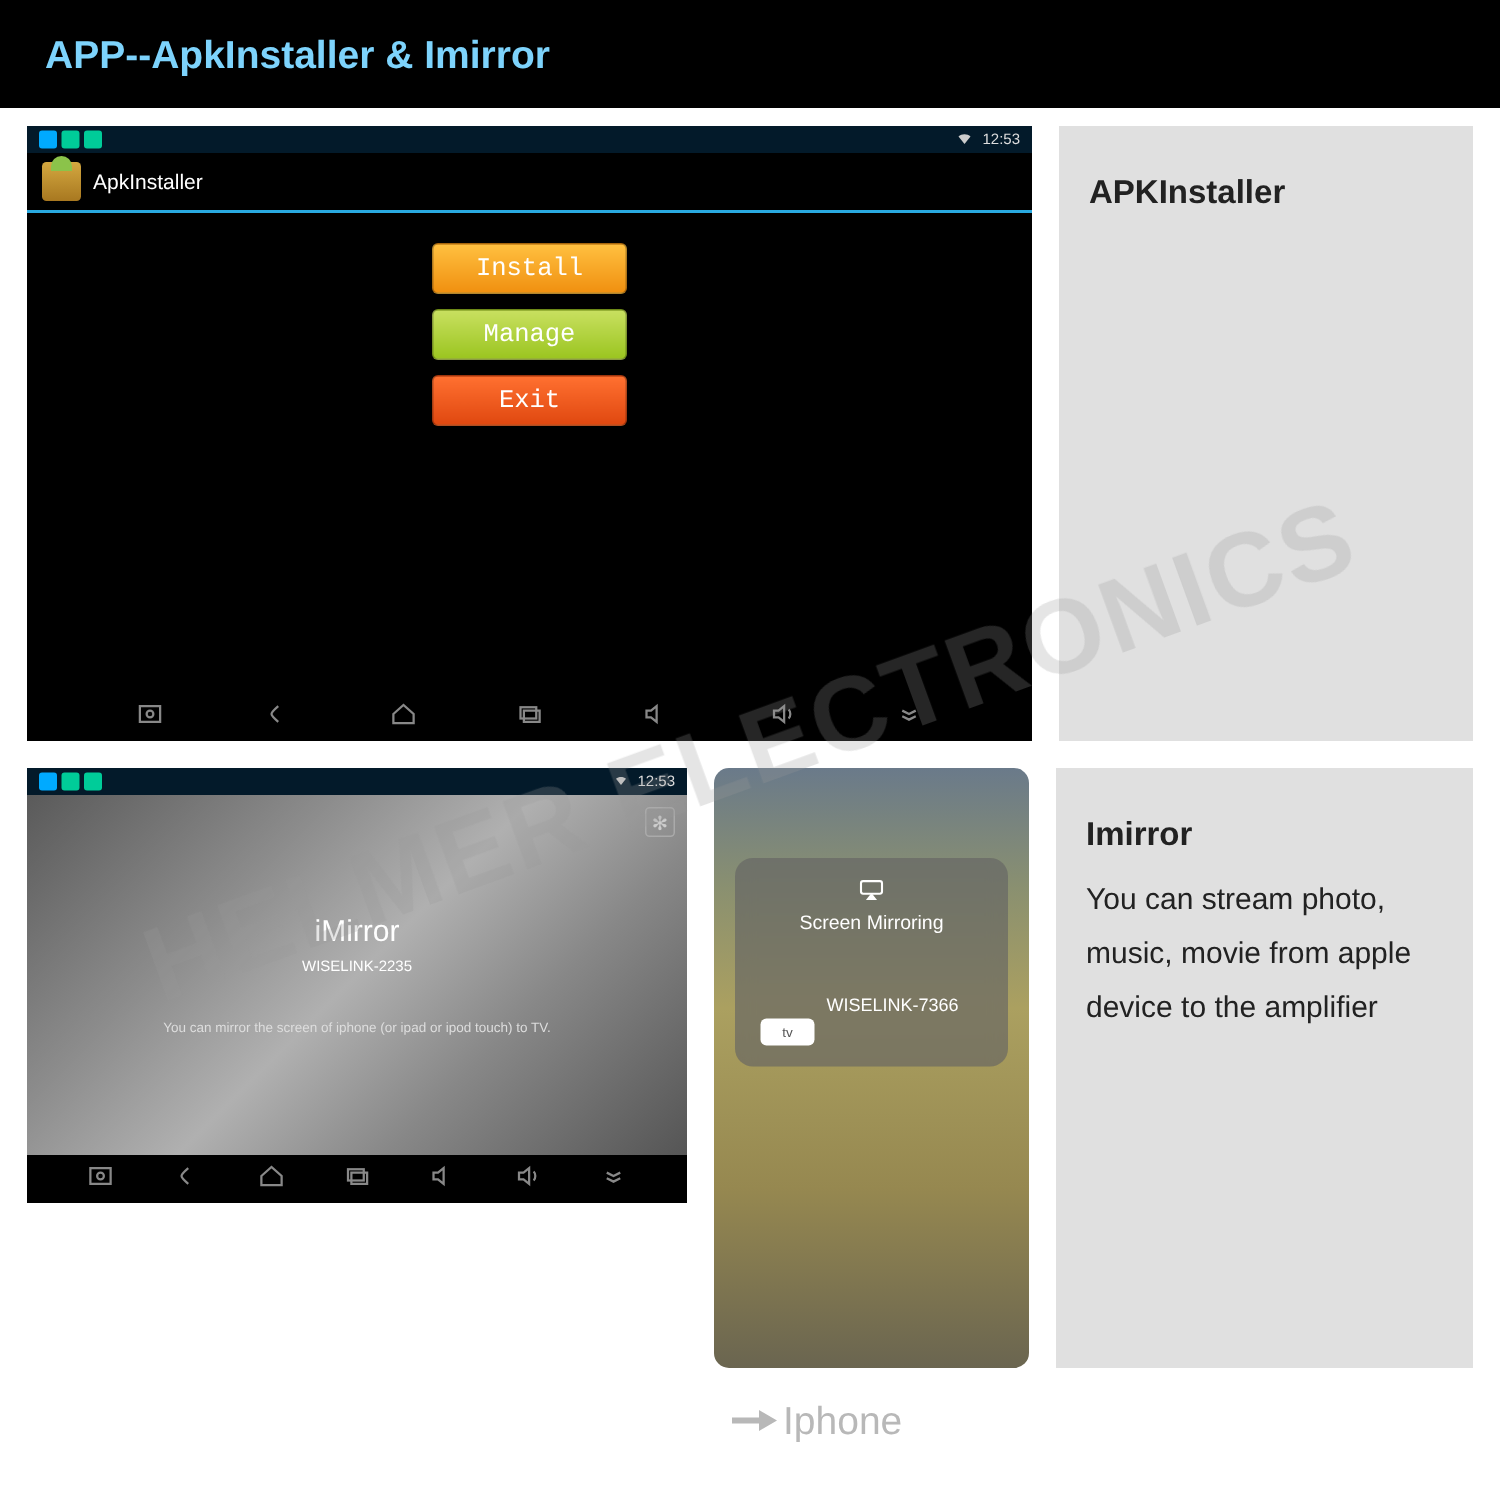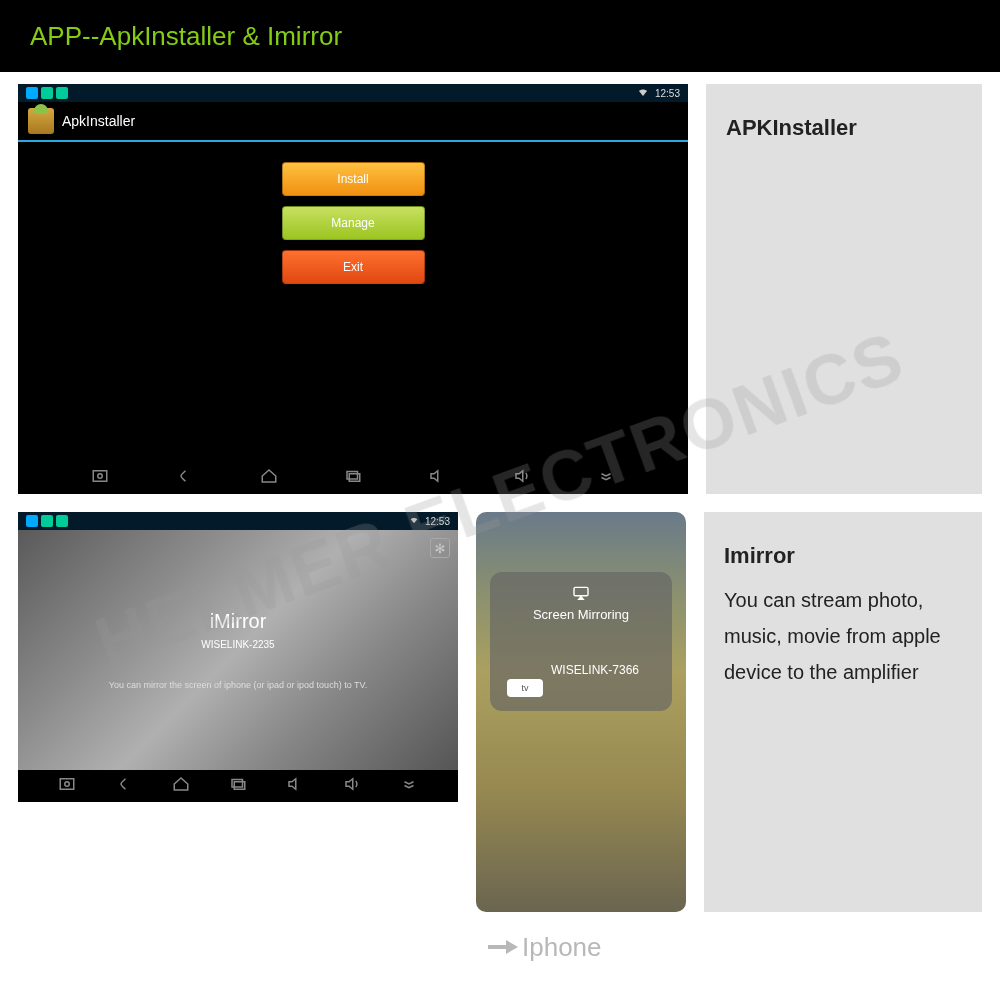--- a/index.html
+++ b/index.html
@@ -19,27 +19,27 @@
       font-size: 70px;
       font-weight: bold;
       color: rgba(150,150,150,0.25);
       white-space: nowrap;
       pointer-events: none;
       z-index: 100;
       letter-spacing: 2px;
     }
     .header {
       background: #000;
-      color: #84cc16;
+      color: #7dd3fc;
       height: 72px;
       display: flex;
       align-items: center;
       padding-left: 30px;
       font-size: 26px;
-      font-weight: 400;
+      font-weight: 700;
     }
     .section-top {
       display: flex;
       padding: 12px 18px 12px 18px;
       gap: 18px;
     }
     .tablet-apk {
       width: 670px;
       height: 410px;
       background: #000;
@@ -83,30 +83,31 @@
     .apk-title { color: #fff; font-size: 14px; }
     .apk-body {
       flex: 1;
       display: flex;
       flex-direction: column;
       align-items: center;
       padding-top: 20px;
       gap: 10px;
     }
     .apk-btn {
-      width: 143px;
+      width: 130px;
       height: 34px;
       border-radius: 4px;
       color: #fff;
-      font-size: 12px;
+      font-size: 17px;
       display: flex;
       align-items: center;
       justify-content: center;
       border: 1px solid rgba(0,0,0,0.3);
       font-weight: 500;
+      font-family: Liberation Mono, monospace;
     }
     .btn-install { background: linear-gradient(#ffc040, #f09010); }
     .btn-manage { background: linear-gradient(#c8e060, #9bc520); }
     .btn-exit { background: linear-gradient(#ff7030, #e04810); }
     .tablet-navbar {
       height: 32px;
       background: #000;
       display: flex;
       align-items: center;
       justify-content: space-around;

